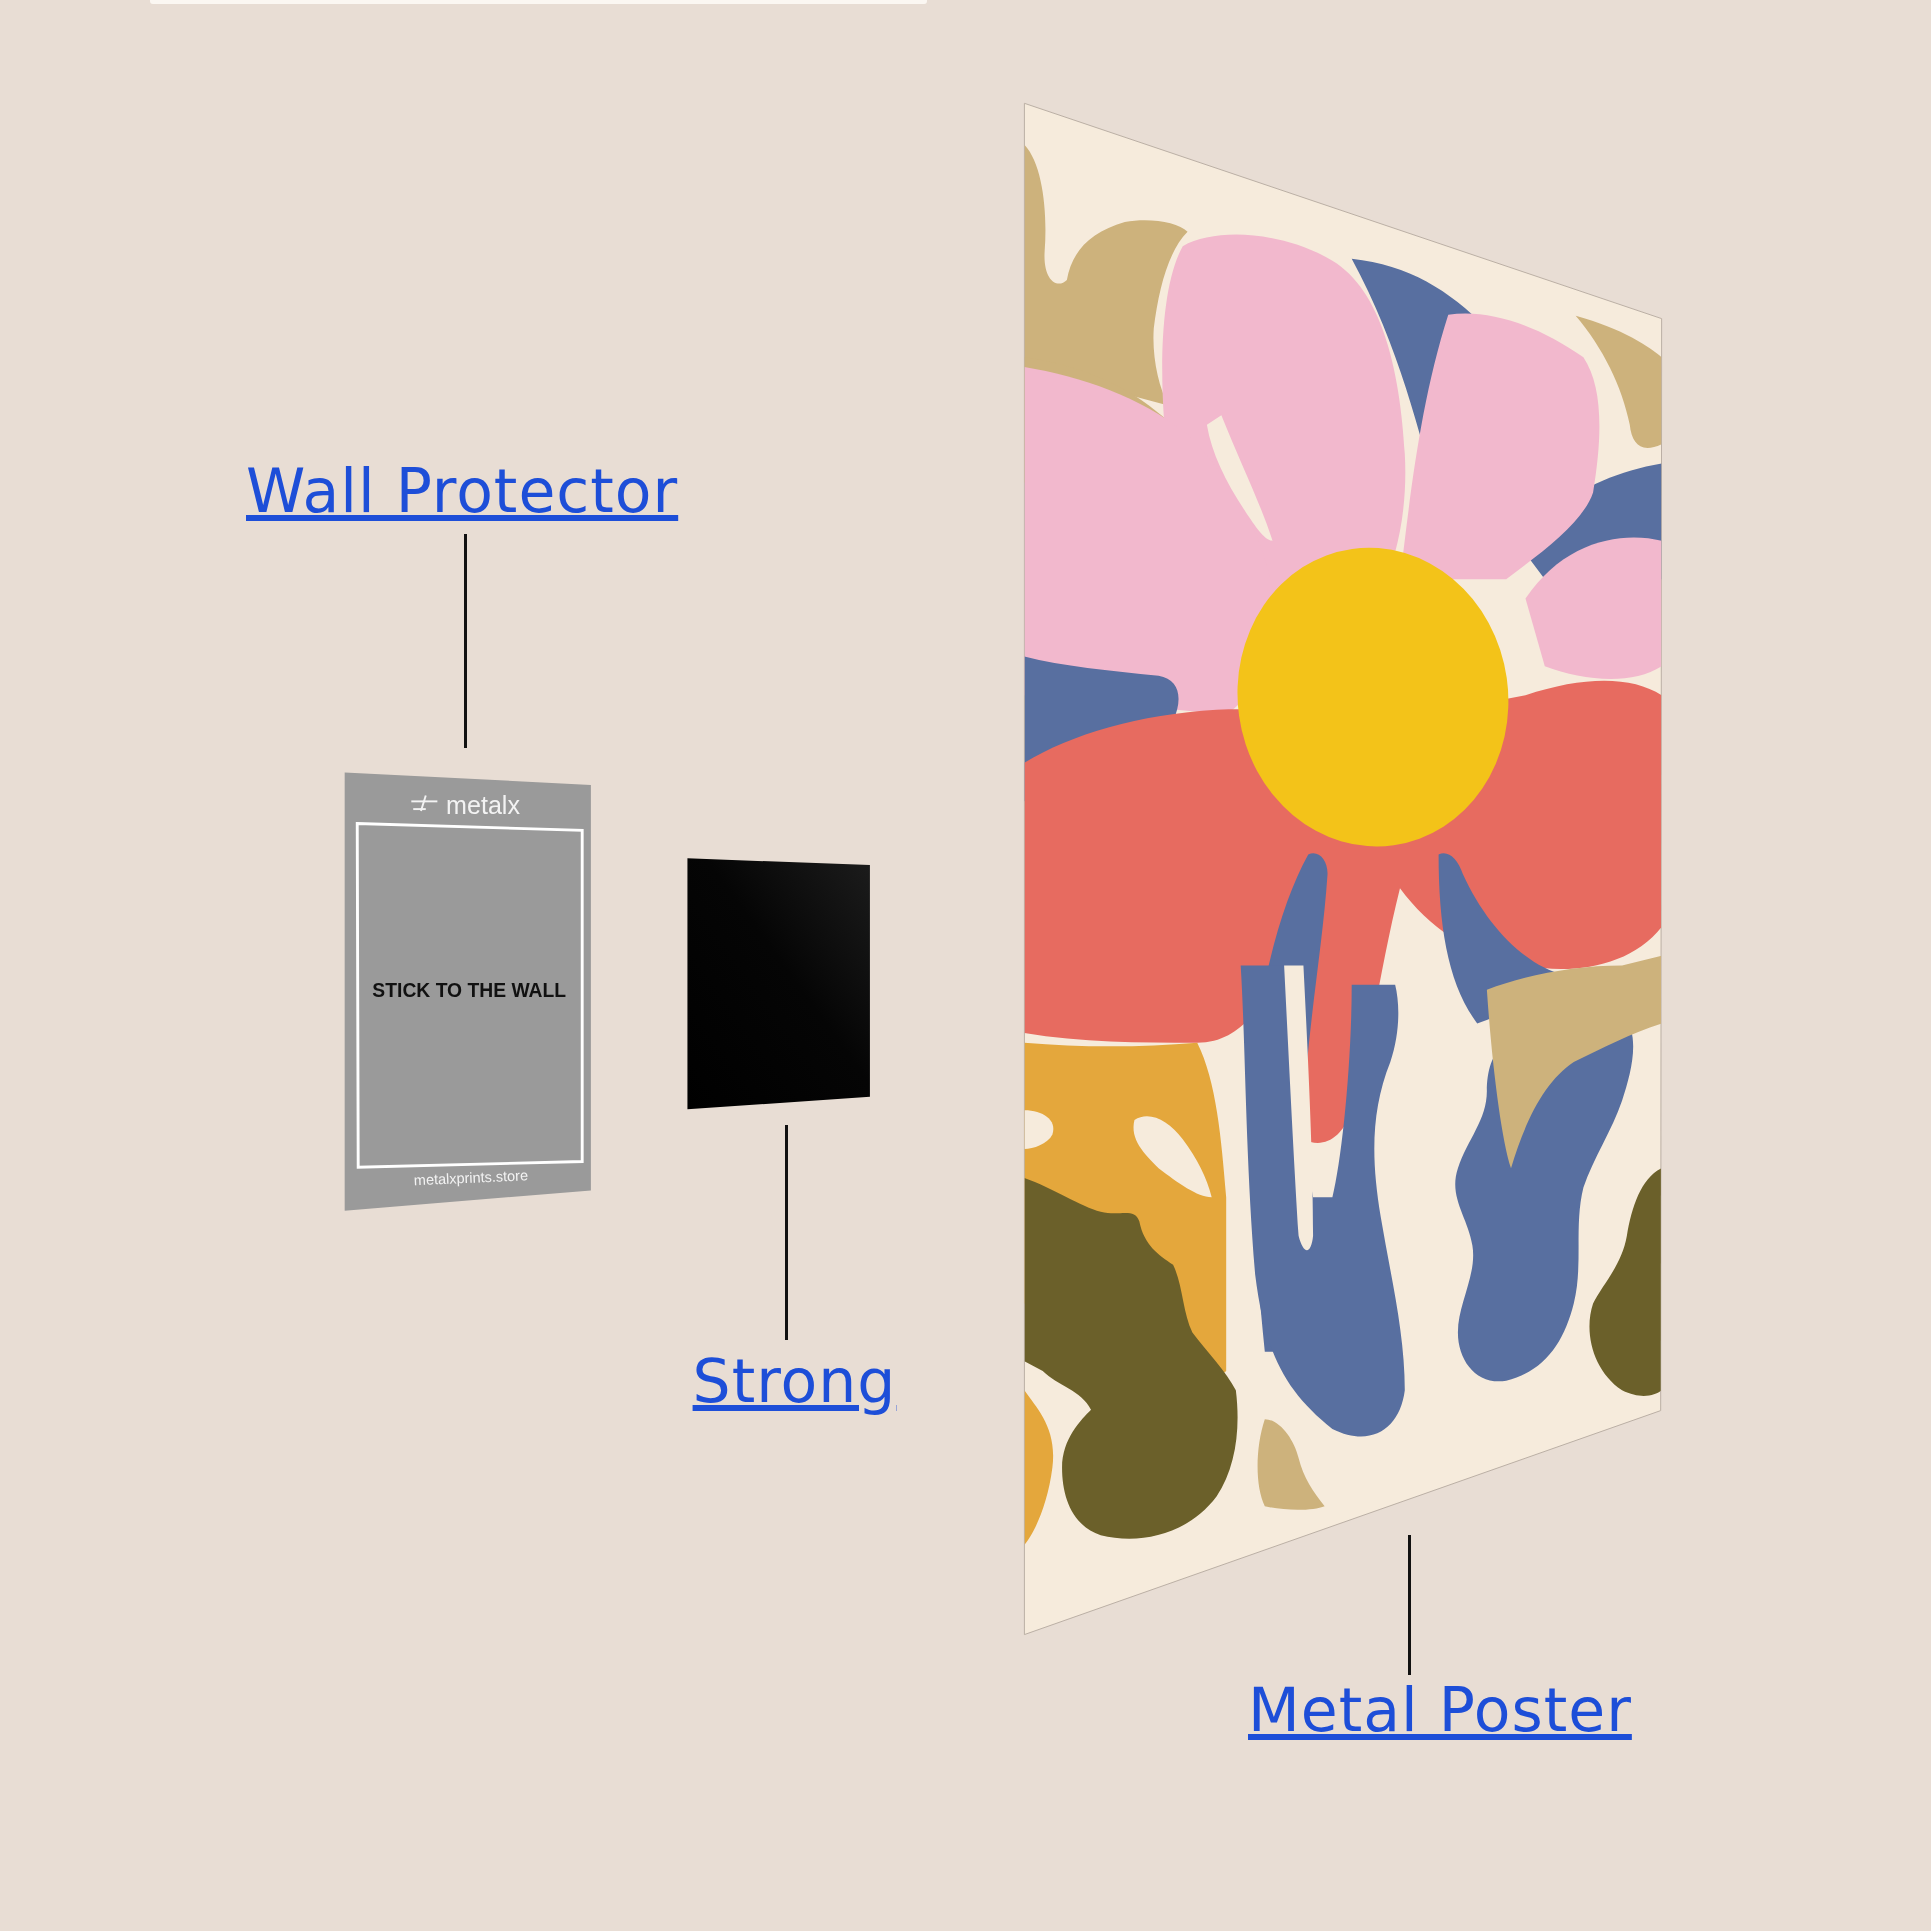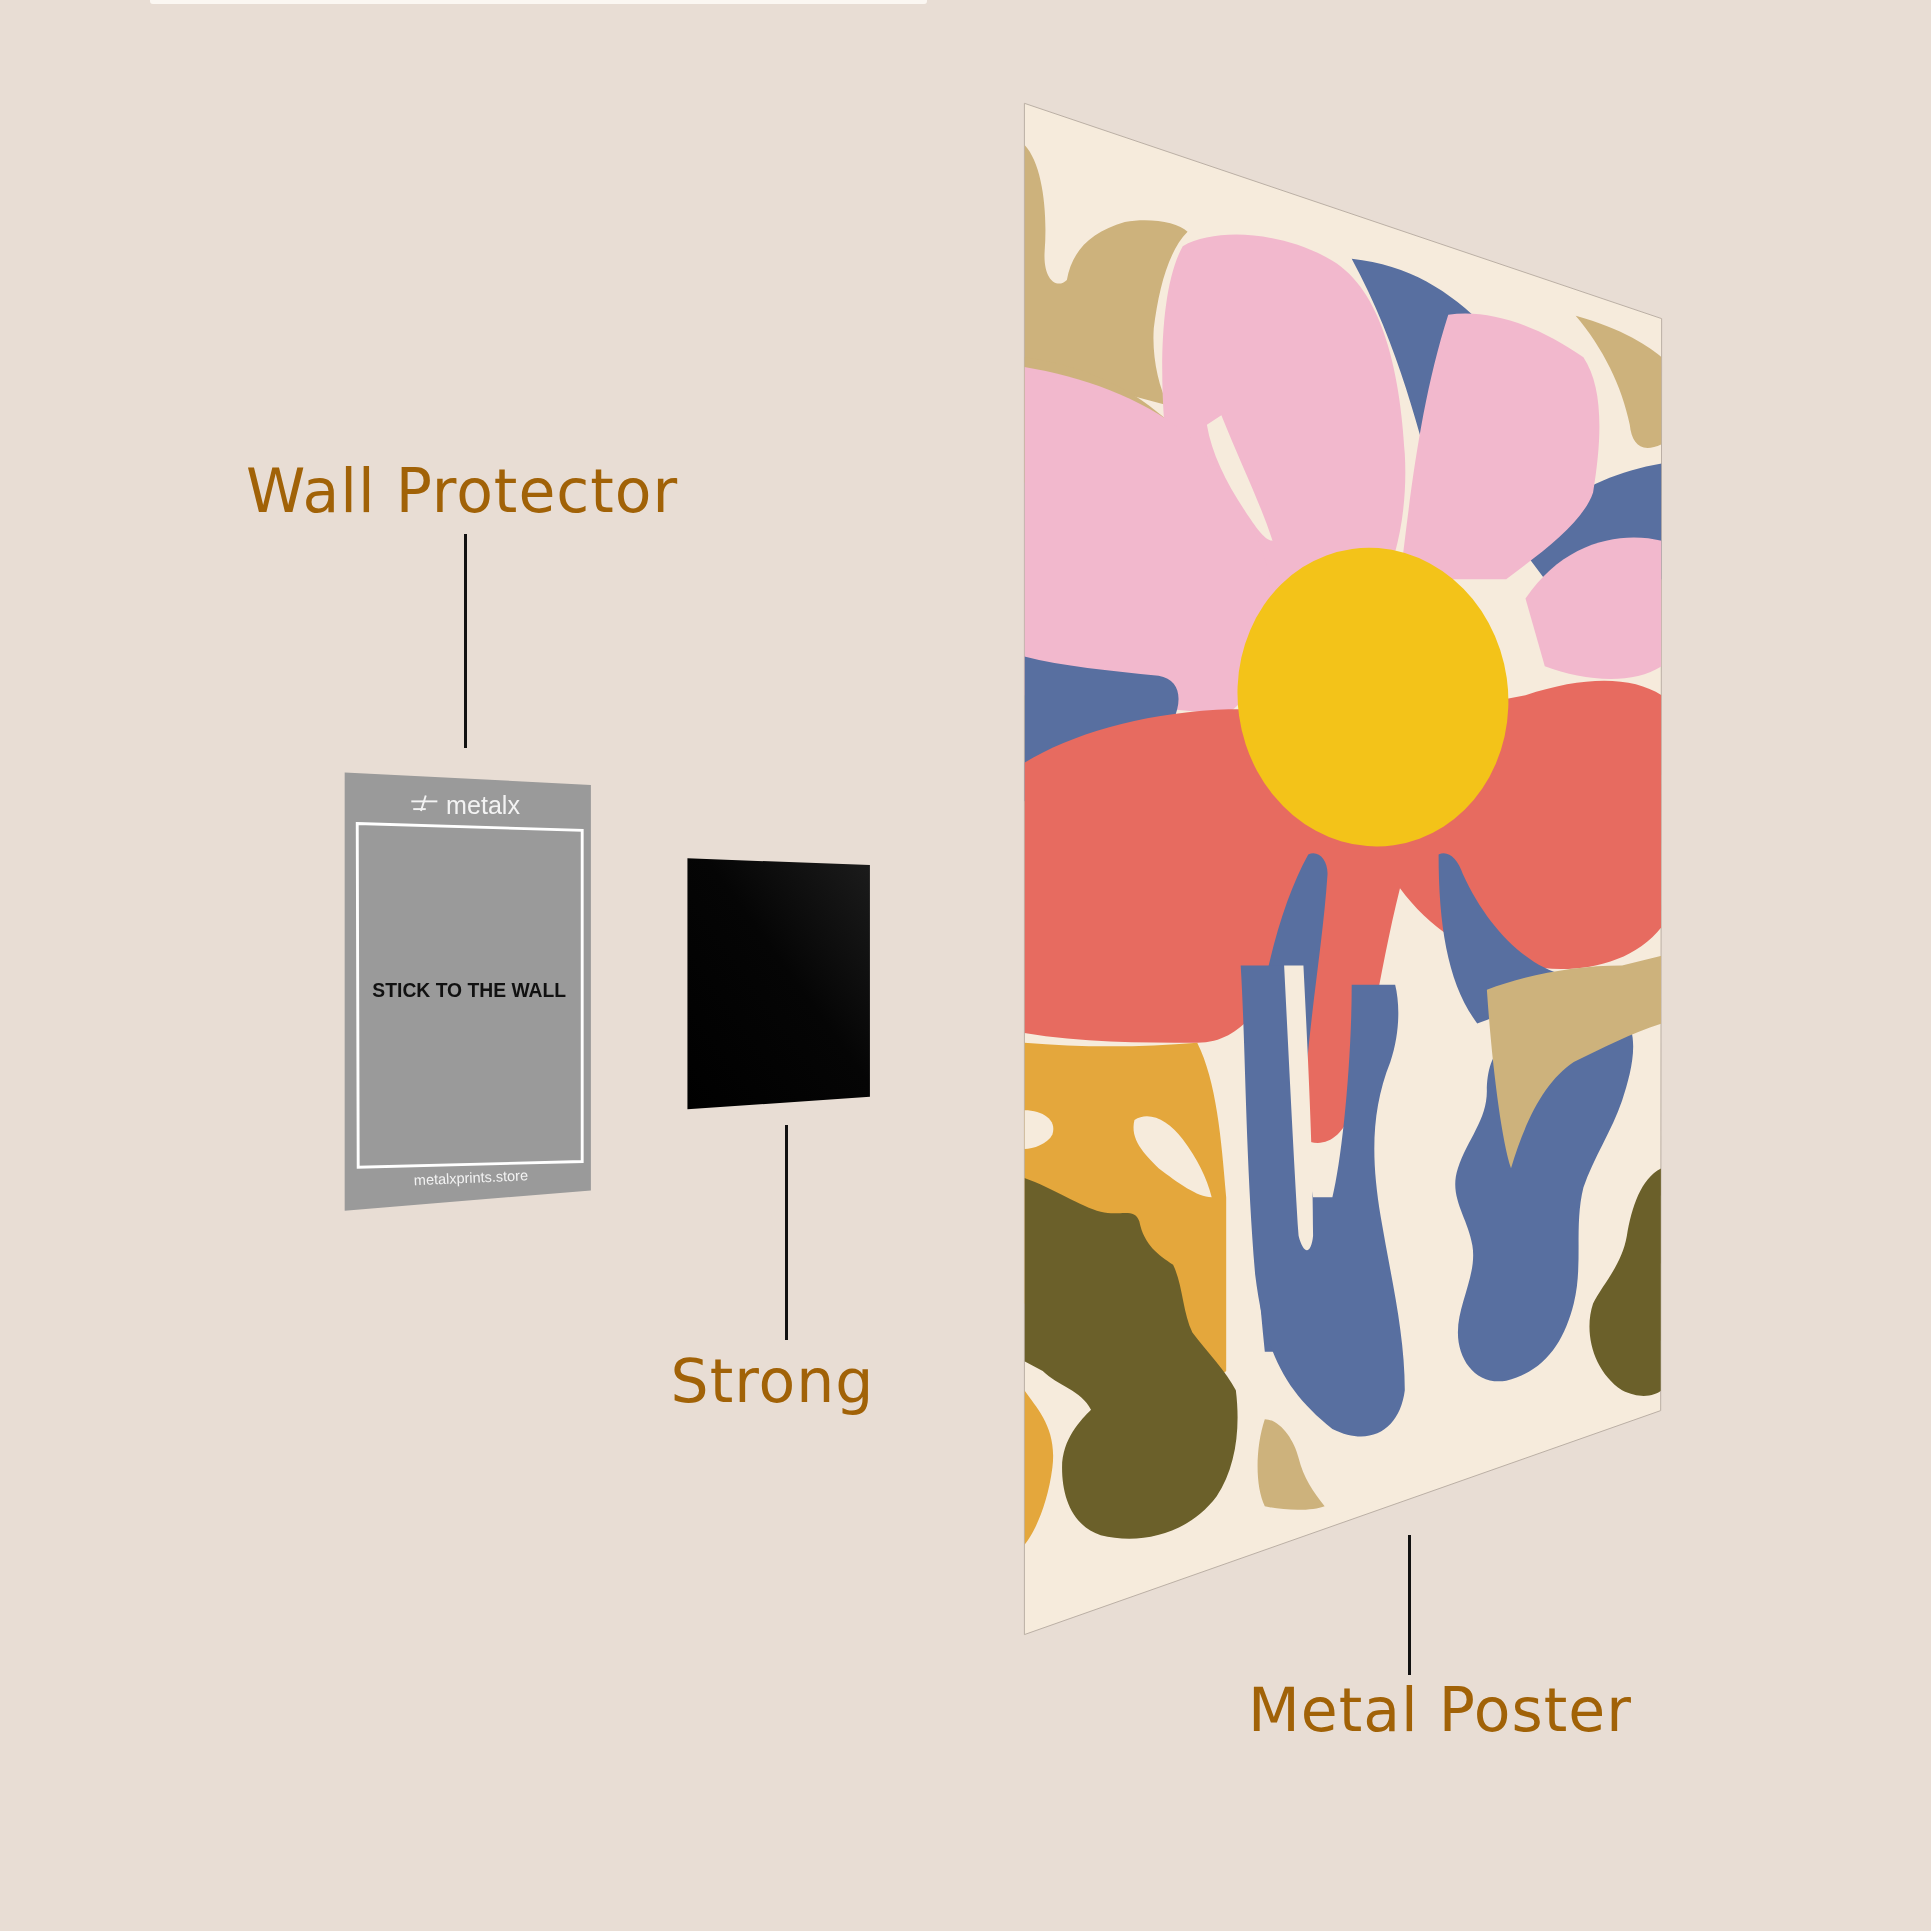--- a/index.html
+++ b/index.html
@@ -21,32 +21,33 @@
       left: 150px;
       top: 0;
       width: 777px;
       height: 3.9px;
       background: #fbf7f2;
       border-radius: 0 0 2.9px 2.9px;
     }
     .label {
       position: absolute;
       font-family: "DejaVu Sans", sans-serif;
-      color: #a16207;
+      color: #1d4ed8;
       font-weight: 400;
       white-space: nowrap;
       letter-spacing: 1px;
+      text-decoration: underline;
     }
     .label-wall {
       left: 246px;
       top: 456px;
       font-size: 60px;
     }
     .label-magnet {
-      left: 652px;
+      left: 674px;
       top: 1344px;
       width: 241px;
       text-align: center;
       font-size: 60px;
       line-height: 75px;
     }
     .label-magnet span { display: block; }
     .label-poster {
       left: 1212px;
       top: 1675px;

